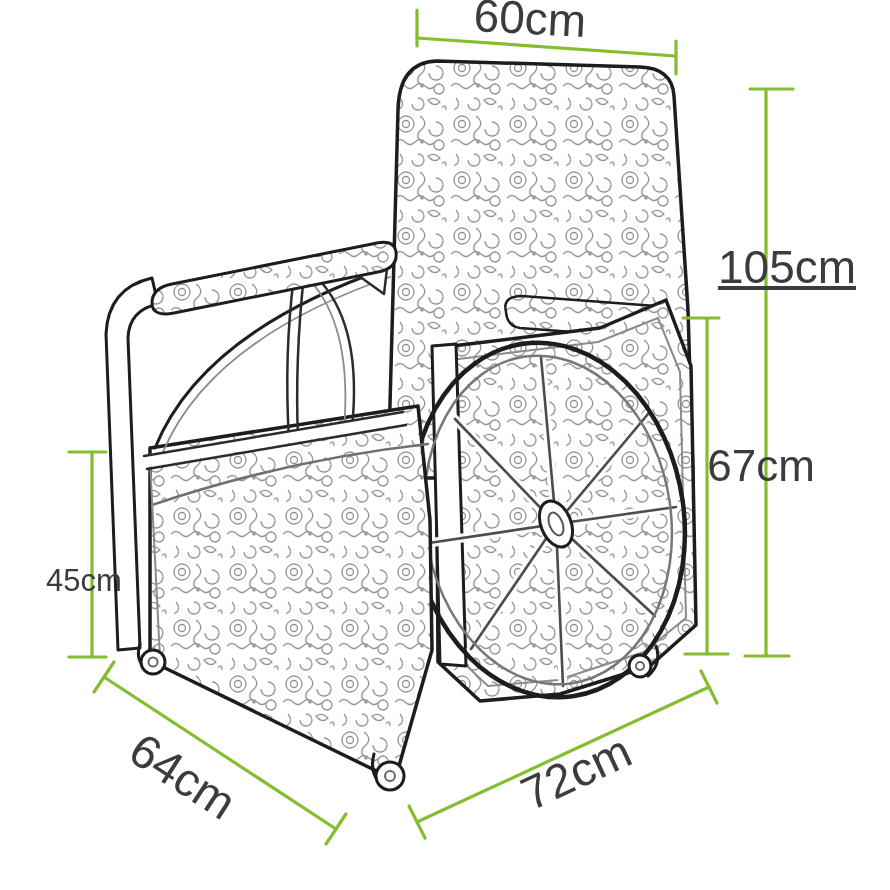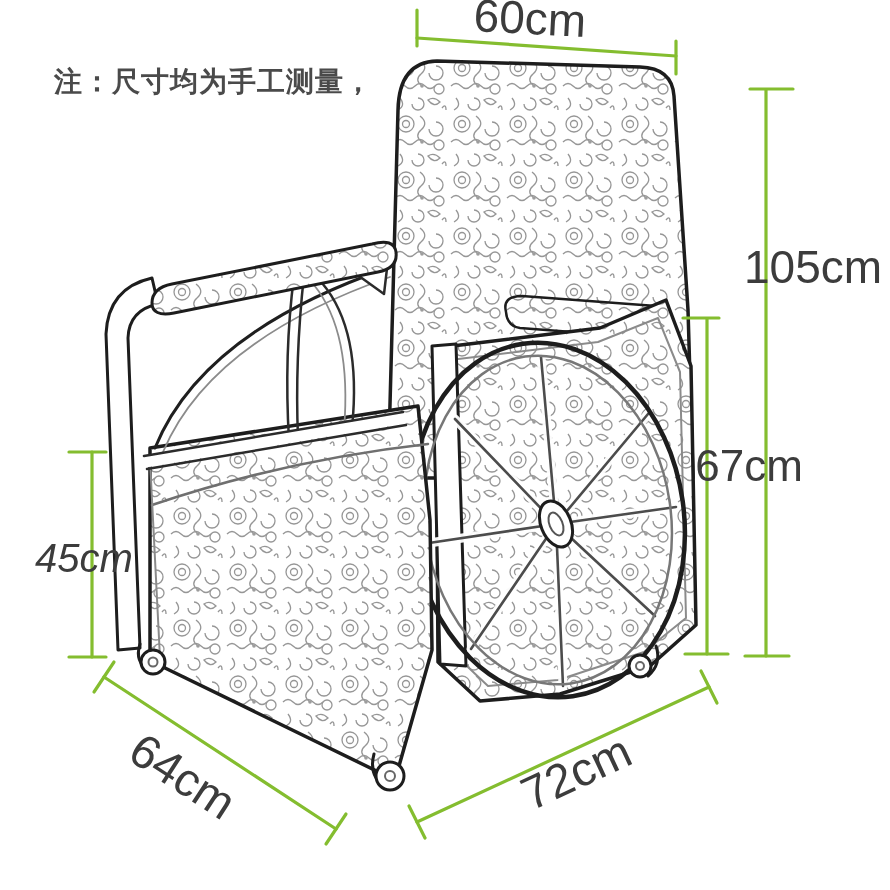--- a/index.html
+++ b/index.html
@@ -11,23 +11,23 @@
   .note {
     position:absolute; left:54px; top:60px;
     font-size:28px; line-height:44px; font-weight:600;
     color:#4a4a4a; letter-spacing:1px; white-space:nowrap;
   }
   .dim {
     position:absolute; color:#3c3c3c; font-weight:400;
     white-space:nowrap; transform:translate(-50%,-50%);
   }
   .dim-60  { left:530px; top:18px;  font-size:46px; transform:translate(-50%,-50%) rotate(3deg); }
-  .dim-105 { left:813px; top:267px; font-size:46px; }
-  .dim-67  { left:749px; top:466px; font-size:44px; }
-  .dim-45  { left:84px;  top:558px; font-size:40px;font-style:italic; }
+  .dim-105 { left:787px; top:267px; font-size:46px;text-decoration:underline; }
+  .dim-67  { left:749px; top:466px; font-size:44px;padding-left:24px; }
+  .dim-45  { left:84px;  top:581px; font-size:31px; }
   .dim-64  { left:183px; top:776px; font-size:47px; transform:translate(-50%,-50%) rotate(33deg); }
   .dim-72  { left:576px; top:772px; font-size:47px; transform:translate(-50%,-50%) rotate(-25deg); }
 </style>
 </head>
 <body>
 
 <div class="stage">
 
   <svg width="890" height="890" viewBox="0 0 890 890">
     <defs>
@@ -158,21 +158,20 @@
       </g>
       <g>
         <path d="M417,822 L709,687"></path>
           <path d="M409,806 L425,838"></path>
           <path d="M701,671 L717,703"></path>
       </g>
     </g>
   </svg>
 
   <div class="note">
-    <div>注：尺寸均为手工测量，</div>
   </div>
 
   <span class="dim dim-60">60cm</span>
   <span class="dim dim-105">105cm</span>
   <span class="dim dim-67">67cm</span>
   <span class="dim dim-45">45cm</span>
   <span class="dim dim-64">64cm</span>
   <span class="dim dim-72">72cm</span>
 
 </div>

